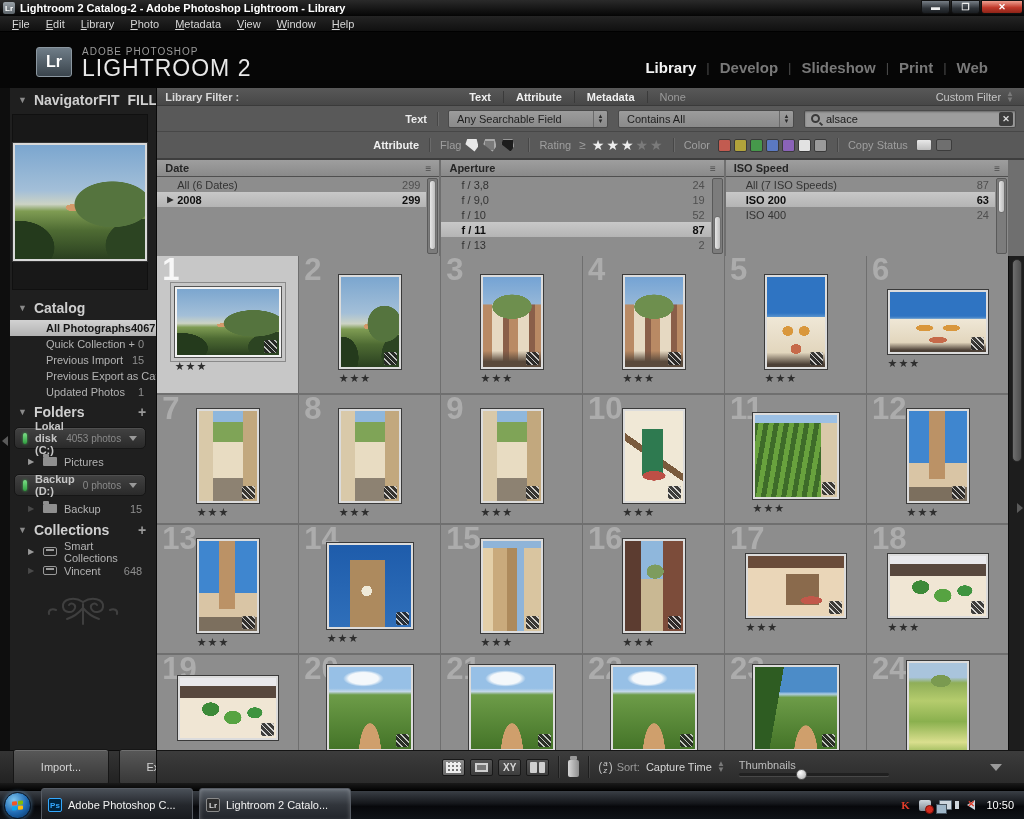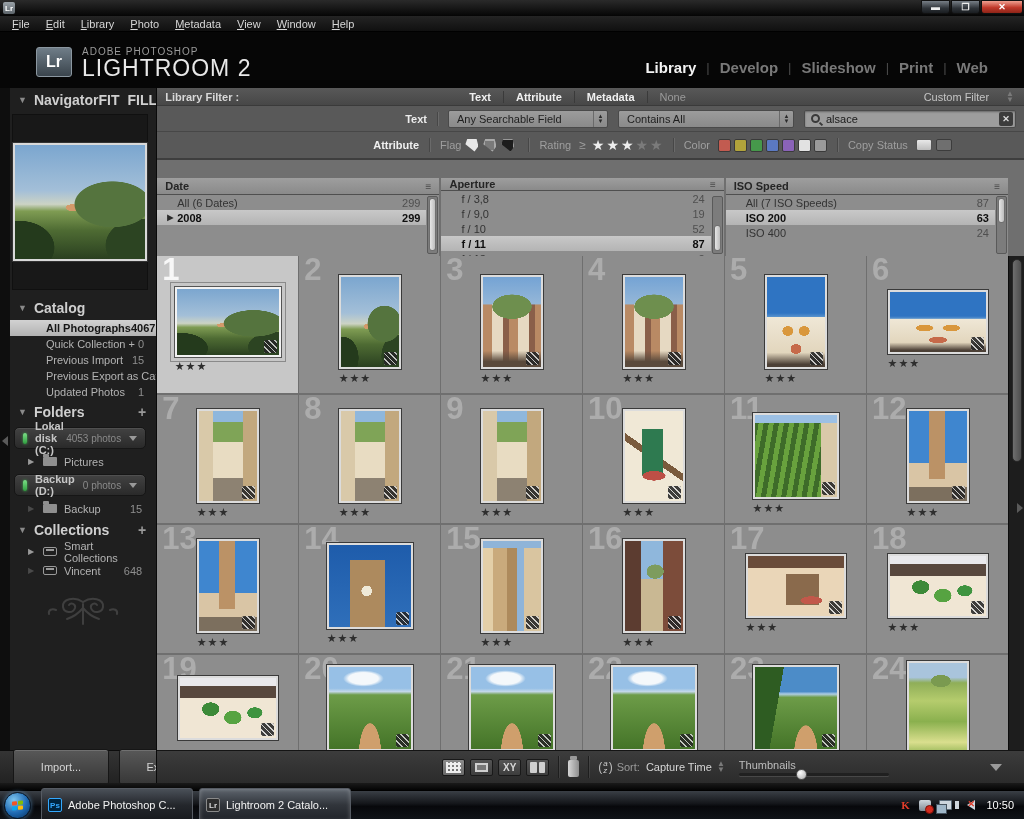--- a/index.html
+++ b/index.html
@@ -81,21 +81,21 @@
     box-shadow:inset 0 1px rgba(255,255,255,.15);color:#d4d4d4;font-size:11px;display:flex;align-items:center;justify-content:center;}
 
   
   .main{position:relative;flex:1;display:flex;flex-direction:column;background:#6f6f6f;}
   .filterbar{height:18px;background:linear-gradient(#585858,#474747);display:flex;align-items:center;border-bottom:1px solid #3a3a3a;}
   .lf-title{color:#d8d8d8;font-size:11px;font-weight:bold;margin-left:8px;}
   .lf-tabs{position:absolute;left:300px;display:flex;align-items:center;height:18px;}
   .lftab{color:#f0f0f0;font-size:11px;font-weight:bold;padding:0 12px;}
   .lftab.dim{color:#9a9a9a;font-weight:normal;}
   .lfsep{width:1px;height:12px;background:#3a3a3a;}
-  .lf-custom{margin-left:auto;margin-right:10px;color:#c4c4c4;font-size:11px;display:flex;align-items:center;gap:17px;}
+  .lf-custom{margin-left:auto;margin-right:10px;color:#c4c4c4;font-size:11px;display:flex;align-items:center;gap:5px;}
 
   .textrow{height:26px;background:#595959;display:flex;align-items:center;border-bottom:1px solid #474747;}
   .t-label{color:#ececec;font-size:11px;font-weight:bold;margin-left:248px;}
   .vsep{width:1px;height:14px;background:#474747;margin:0 10px;box-shadow:1px 0 0 #6a6a6a;}
   .dd{height:18px;background:linear-gradient(#9c9c9c,#8a8a8a);border:1px solid #4a4a4a;border-radius:2px;display:flex;align-items:center;margin-right:10px;}
   .dd-text{color:#1e1e1e;font-size:11px;padding:0 8px;flex:1;}
   .dd-ud{width:14px;height:100%;border-left:1px solid #6a6a6a;display:flex;flex-direction:column;align-items:center;justify-content:center;color:#2a2a2a;font-size:6px;line-height:5px;}
   .dd1{width:160px;} .dd2{width:176px;}
   .search{margin-left:auto;margin-right:8px;width:212px;height:18px;background:#9d9d9d;border:1px solid #4a4a4a;border-radius:2px;
     display:flex;align-items:center;box-shadow:inset 0 1px 2px rgba(0,0,0,.35);}
@@ -119,21 +119,21 @@
   .astar.on{color:#ededed;}
   .swatches{display:flex;gap:3px;margin-left:8px;}
   .sw{width:13px;height:13px;border-radius:2px;border:1px solid #3a3a3a;}
   .copyicons{display:flex;gap:4px;margin-left:8px;}
   .cpy{width:16px;height:12px;border-radius:2px;}
   .cpy1{background:linear-gradient(#e8e8e8,#bdbdbd);border:1px solid #555;}
   .cpy2{background:#6f6f6f;border:1px solid #3c3c3c;}
 
   
   .metarow{height:96px;background:#6f6f6f;display:flex;gap:2px;padding-right:16px;}
-  .mcol{flex:1;background:#8d8d8d;position:relative;display:flex;flex-direction:column;margin-top:18px;}
+  .mcol{flex:1;background:#8d8d8d;position:relative;display:flex;flex-direction:column;}
   .mhead{height:17px;background:linear-gradient(#9e9e9e,#8a8a8a);border-bottom:1px solid #4f4f4f;display:flex;align-items:center;padding:0 8px;}
   .mhead-title{color:#252525;font-size:11px;font-weight:bold;flex:1;}
   .mhead-icon{color:#4a4a4a;font-size:10px;}
   .mlist{flex:1;padding-right:13px;}
   .mrow{display:flex;align-items:center;height:15px;padding:0 6px 0 10px;color:#333;font-size:11px;}
   .mtri{width:10px;color:#2a2a2a;font-size:8px;}
   .mlabel{flex:1;}
   .mcount{color:#4f4f4f;}
   .mrow.sel{background:linear-gradient(#c8c8c8,#b4b4b4);color:#0e0e0e;font-weight:bold;}
   .mrow.sel .mcount{color:#0e0e0e;}
@@ -234,20 +234,21 @@
   .sc-pathside{background:radial-gradient(30% 80% at 62% 110%,#cf9f6c 0 48%,rgba(0,0,0,0) 49%),linear-gradient(100deg,#2e5c22 0 30%,rgba(0,0,0,0) 30%),linear-gradient(180deg,#4c8cc8 0 30%,#aecde4 33%,#6d9c48 37%,#447428 100%);}
   .sc-hillside{background:radial-gradient(30% 12% at 55% 20%,#7a9a50 0 56%,rgba(0,0,0,0) 57%),linear-gradient(180deg,#a9c4dc 0 16%,#8fae58 22%,#b5cc6d 42%,#8ab04e 65%,#dadf8e 88%,#9ab85a 100%);}
 </style>
 </head>
 <body>
 
 <div class="screen">
 
   <div class="titlebar">
     <div class="tb-icon">Lr</div>
+    <div class="tb-title">Lightroom 2 Catalog-2 - Adobe Photoshop Lightroom - Library</div>
     <div class="tb-btns">
       <div class="tbtn">▬</div>
       <div class="tbtn">❐</div>
       <div class="tbtn tbtn-close">✕</div>
     </div>
   </div>
 
   <div class="menubar" id="menubar">
       <span class="mitem"><u>F</u>ile</span>
       <span class="mitem"><u>E</u>dit</span>

